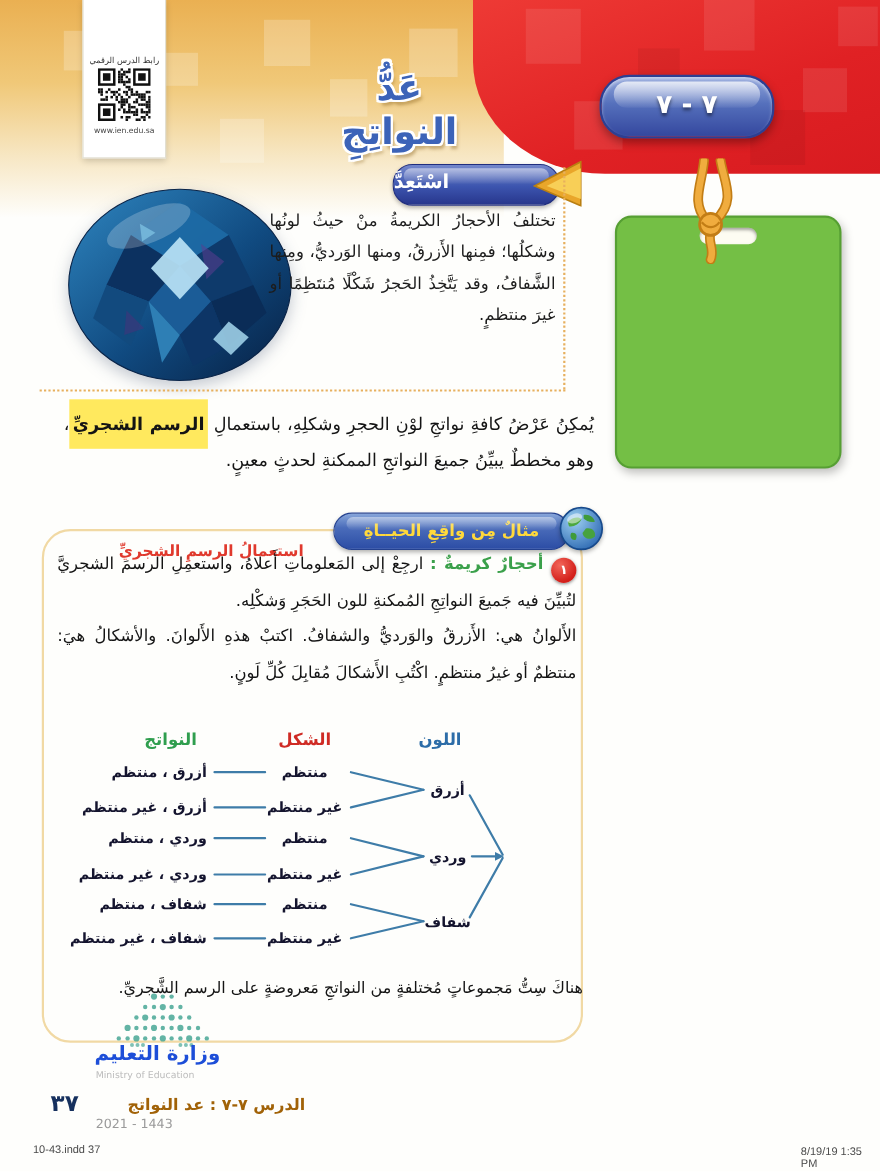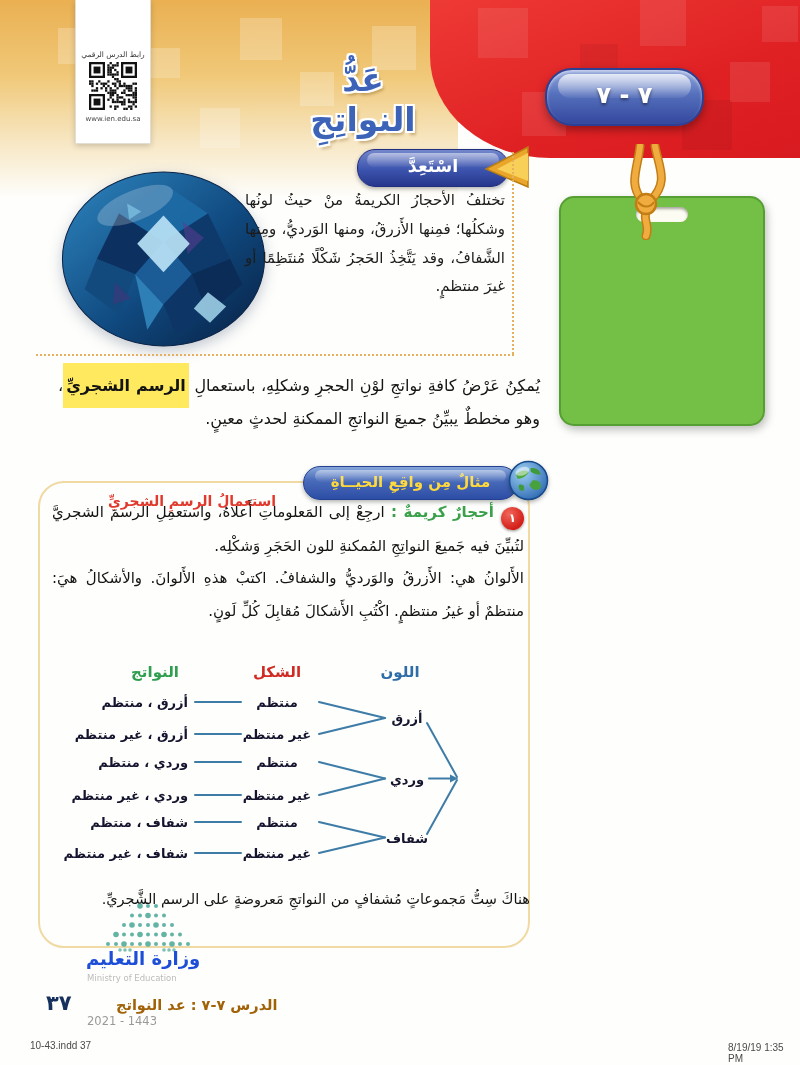--- a/index.html
+++ b/index.html
@@ -36,21 +36,21 @@
     background:linear-gradient(180deg,rgba(255,255,255,.78),rgba(255,255,255,.05));}
   .badge-text{position:relative;display:block;text-align:center;line-height:50px;color:#fff;font-size:24px;
     font-weight:bold;text-shadow:0 2px 3px rgba(0,0,0,.45);}
 
   
   .gem-wrap{left:56px;top:163px;width:218px;height:192px;filter:drop-shadow(0 5px 7px rgba(20,40,80,.25));}
 
   
   .ready-banner{left:357px;top:149px;width:150px;height:36px;border-radius:18px;
     background:linear-gradient(180deg,#7387cb 0%,#3c54ae 55%,#27368c 100%);
-    border:1.5px solid #202e7e;color:#fff;font-size:17.5px;font-weight:bold;text-align:center;line-height:33px;
+    border:1.5px solid #202e7e;color:#fff;font-size:17.5px;font-weight:bold;text-align:left;line-height:33px;
     box-shadow:0 2px 4px rgba(0,0,0,.3);direction:rtl;}
   .ready-banner::before{content:"";position:absolute;left:6%;top:8%;width:88%;height:40%;border-radius:14px;
     background:linear-gradient(180deg,rgba(255,255,255,.5),rgba(255,255,255,.03));}
   .ready-arrow{left:483px;top:146px;width:46px;height:42px;}
   .dot-v{left:512px;top:152px;height:202px;width:0;border-left:2.5px dotted #e7b05e;}
   .dot-h{left:36px;top:354px;width:478px;height:0;border-top:2.5px dotted #e7b05e;}
   .ready-text{left:245px;top:186px;width:260px;direction:rtl;text-align:justify;font-size:15px;line-height:1.92;color:#1c1c1c;}
 
   
   .intro-text{left:58px;top:370px;width:482px;direction:rtl;text-align:justify;font-size:16px;line-height:2.05;color:#141414;}
@@ -380,21 +380,21 @@
       <text font-family="&quot;DejaVu Sans&quot;,sans-serif" font-weight="bold" fill="#14142e" x="222" y="204.5" text-anchor="middle" font-size="13">غير منتظم</text>
       <text font-family="&quot;DejaVu Sans&quot;,sans-serif" font-weight="bold" fill="#14142e" x="133" y="204.5" text-anchor="end" font-size="13">شفاف ، غير منتظم</text>
       <line stroke="#3e7ca8" stroke-width="2" stroke-linecap="round" x1="140" y1="200" x2="186" y2="200"></line>
       <line stroke="#3e7ca8" stroke-width="2" stroke-linecap="round" x1="264" y1="200" x2="330" y2="184.5"></line>
       <line stroke="#3e7ca8" stroke-width="2" stroke-linecap="round" x1="372" y1="70" x2="402" y2="124"></line>
       <line stroke="#3e7ca8" stroke-width="2" stroke-linecap="round" x1="372" y1="181" x2="402" y2="127"></line>
       <line stroke="#3e7ca8" stroke-width="2" stroke-linecap="round" x1="374" y1="125.5" x2="395" y2="125.5"></line>
       <polygon points="395,121.5 403,125.5 395,129.5" fill="#3e7ca8"></polygon>
     </svg>
 
-  <div class="abs conclusion">هناكَ سِتُّ مَجموعاتٍ مُشفافٍ من النواتجِ مَعروضةٍ على الرسم الشَّجريِّ.</div>
+  <div class="abs conclusion">هناكَ سِتُّ مَجموعاتٍ مُختلفةٍ من النواتجِ مَعروضةٍ على الرسم الشَّجريِّ.</div>
   <svg id="dots-svg" class="abs watermark" viewBox="0 0 130 55">
       <circle cx="54" cy="7" r="2.8" fill="#48a795" opacity="0.85"></circle>
       <circle cx="62" cy="7" r="2" fill="#48a795" opacity="0.85"></circle>
       <circle cx="70" cy="7" r="2" fill="#48a795" opacity="0.85"></circle>
       <circle cx="46" cy="16.5" r="2" fill="#48a795" opacity="0.85"></circle>
       <circle cx="54" cy="16.5" r="2" fill="#48a795" opacity="0.85"></circle>
       <circle cx="62" cy="16.5" r="2.8" fill="#48a795" opacity="0.85"></circle>
       <circle cx="70" cy="16.5" r="2" fill="#48a795" opacity="0.85"></circle>
       <circle cx="78" cy="16.5" r="2" fill="#48a795" opacity="0.85"></circle>
       <circle cx="38" cy="26" r="2" fill="#48a795" opacity="0.85"></circle>

